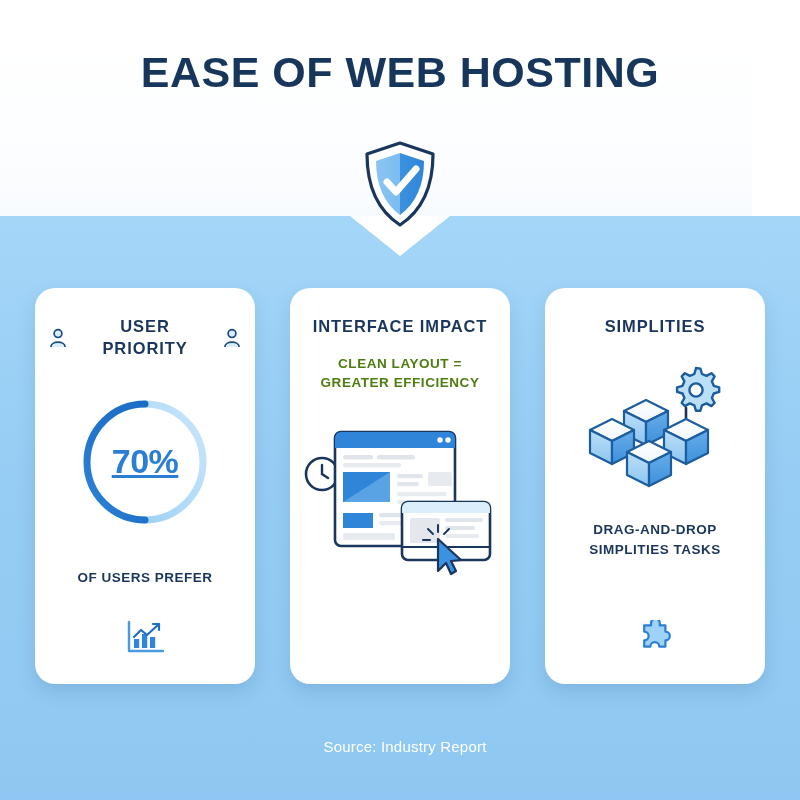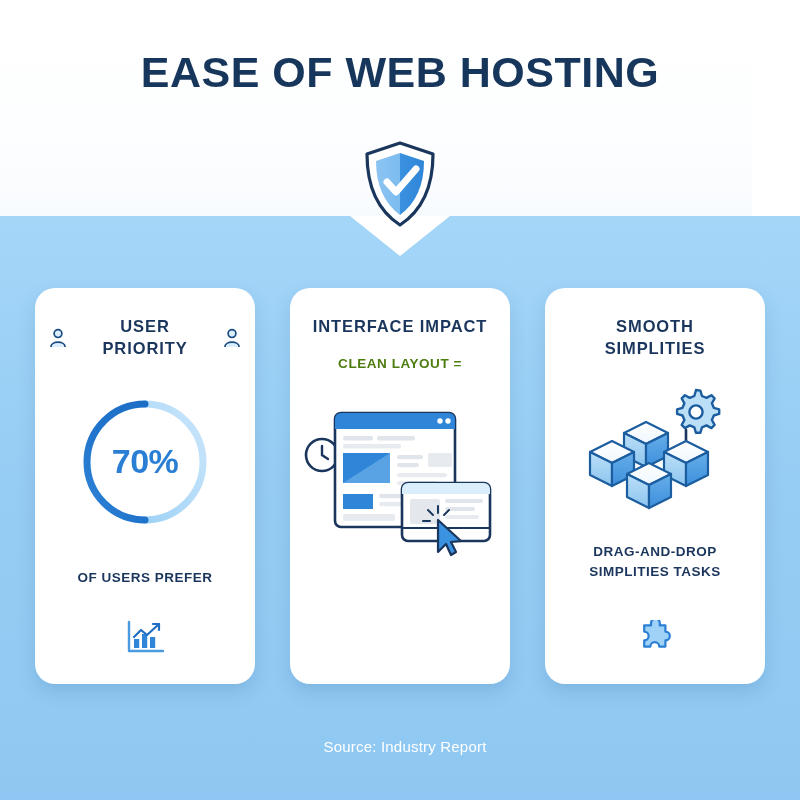--- a/index.html
+++ b/index.html
@@ -148,20 +148,21 @@
     position: absolute;
     left: 0; top: 0;
     width: 132px; height: 132px;
     display: flex;
     align-items: center;
     justify-content: center;
     font-size: 34px;
     font-weight: 700;
     color: #2a7fd4;
     letter-spacing: -0.5px;
+    text-decoration: underline;
   }
   .c1-caption { margin-top: 40px; }
   .c1-foot {
     position: absolute;
     bottom: 28px;
     left: 0; width: 100%;
     display: flex; justify-content: center;
   }
 
   
@@ -279,20 +280,21 @@
           </svg>
         </span>
       </div>
     </div>
 
     <div class="card">
       <div class="card-heading">INTERFACE IMPACT</div>
 
       <div class="card-sub">
         <div>CLEAN LAYOUT =</div>
+        <div>GREATER EFFICIENCY</div>
       </div>
 
       <div class="c2-art">
         <svg class="icon" width="196" height="178" viewBox="0 0 196 178">
 
           <g>
             <circle cx="20" cy="68" r="16" fill="#ffffff" stroke="#1b365d" stroke-width="2.6"></circle>
             <path d="M20 59 L20 68 L26 72" fill="none" stroke="#1b365d" stroke-width="2.4" stroke-linecap="round"></path>
           </g>
 
@@ -336,21 +338,20 @@
               <line x1="142" y1="128" x2="147" y2="123"></line>
               <line x1="128" y1="134" x2="121" y2="134"></line>
             </g>
           </g>
         </svg>
       </div>
     </div>
 
     <div class="card">
       <div class="card-heading">
-        <div>SMOOTH</div>
         <div>SIMPLITIES</div>
       </div>
 
       <div class="c3-art">
         <svg class="icon" width="150" height="132" viewBox="0 0 150 132">
           <defs>
             <linearGradient id="bxTop" x1="0" y1="0" x2="0" y2="1">
               <stop offset="0%" stop-color="#ffffff"></stop>
               <stop offset="100%" stop-color="#eef7fe"></stop>
             </linearGradient>

